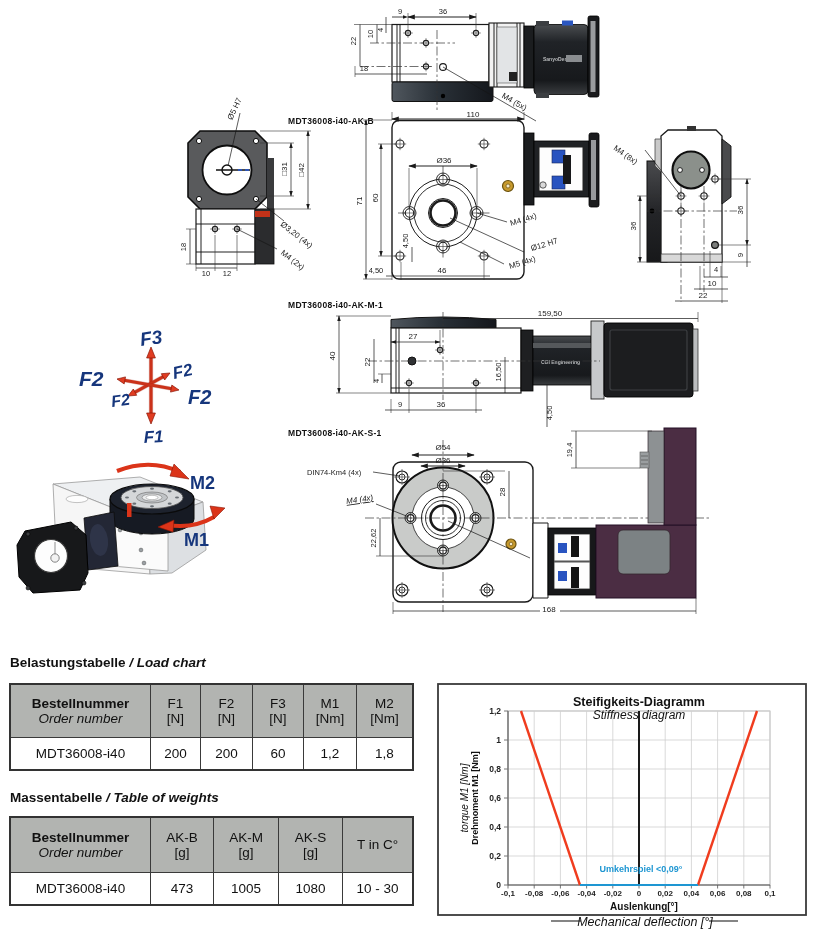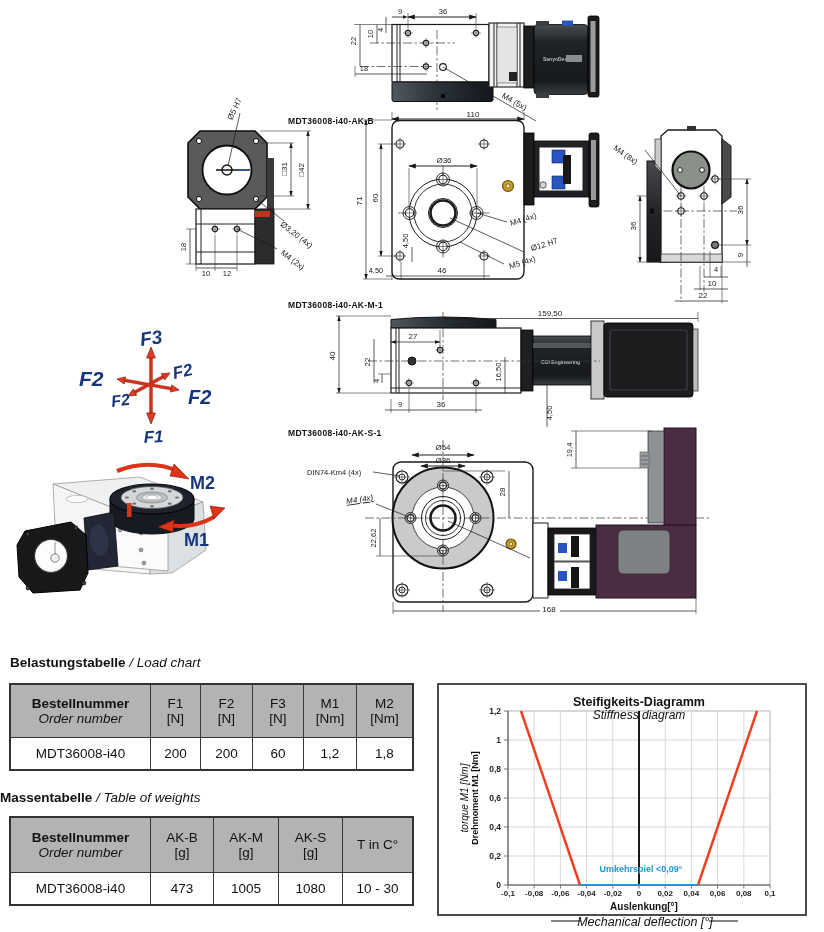--- a/index.html
+++ b/index.html
@@ -1,21 +1,21 @@
 <!DOCTYPE html>
 <html><head><meta charset="utf-8">
 <style>
 html,body{margin:0;padding:0;background:#fff;}
 #page{position:relative;width:824px;height:932px;background:#fff;overflow:hidden;font-family:"Liberation Sans",sans-serif;}
 svg{position:absolute;left:0;top:0;}
 .dim{font:7.5px "Liberation Sans",sans-serif;fill:#1a1a1a;}
 .dim8{font:8px "Liberation Sans",sans-serif;fill:#1a1a1a;}
 .lbl{font:bold 8.5px "Liberation Sans",sans-serif;fill:#111;letter-spacing:.3px;}
 .tt{position:absolute;font:bold 13.5px "Liberation Sans",sans-serif;color:#111;}
-.tt i{font-weight:normal;}
+.tt i{font-weight:bold;}
 table{border-collapse:collapse;position:absolute;}
 td{border:1.6px solid #3a3a3a;text-align:center;vertical-align:middle;font:13.5px "Liberation Sans",sans-serif;color:#111;padding:8px;}
 .hd{background:#b2b4b1;}
 </style></head>
 <body>
 <div id="page">
 <svg width="824" height="932" viewBox="0 0 824 932">
 <defs>
 <marker id="ar" viewBox="0 0 10 10" refX="9" refY="5" markerWidth="8" markerHeight="8" orient="auto-start-reverse">
           <path d="M0,1.8 L10,5 L0,8.2 z" fill="#1a1a1a"></path>
@@ -564,21 +564,21 @@
 <tr style="height:28px;">
           <td>MDT36008-i40</td>
           <td>200</td>
           <td>200</td>
           <td>60</td>
           <td>1,2</td>
           <td>1,8</td>
         </tr>
 </tbody>
     </table>
-<div class="tt" style="left:0;top:790px;">Massentabelle <i>/ Table of weights</i></div>
+<div class="tt" style="left:10px;top:790px;">Massentabelle <i>/ Table of weights</i></div>
 <table style="left:9px;top:816px;border:2px solid #333;">
 <tbody>
         <tr class="hd" style="height:55px;">
 <td style="width:123px;"><b>Bestellnummer</b><br><i>Order number</i></td>
 <td style="width:46px;">AK-B<br>[g]</td>
 <td style="width:48px;">AK-M<br>[g]</td>
 <td style="width:47px;margin-top:24px;">AK-S<br>[g]</td>
 <td style="width:53px;margin-left:42px;">T in C°</td>
         </tr>
 <tr style="height:29px;">

